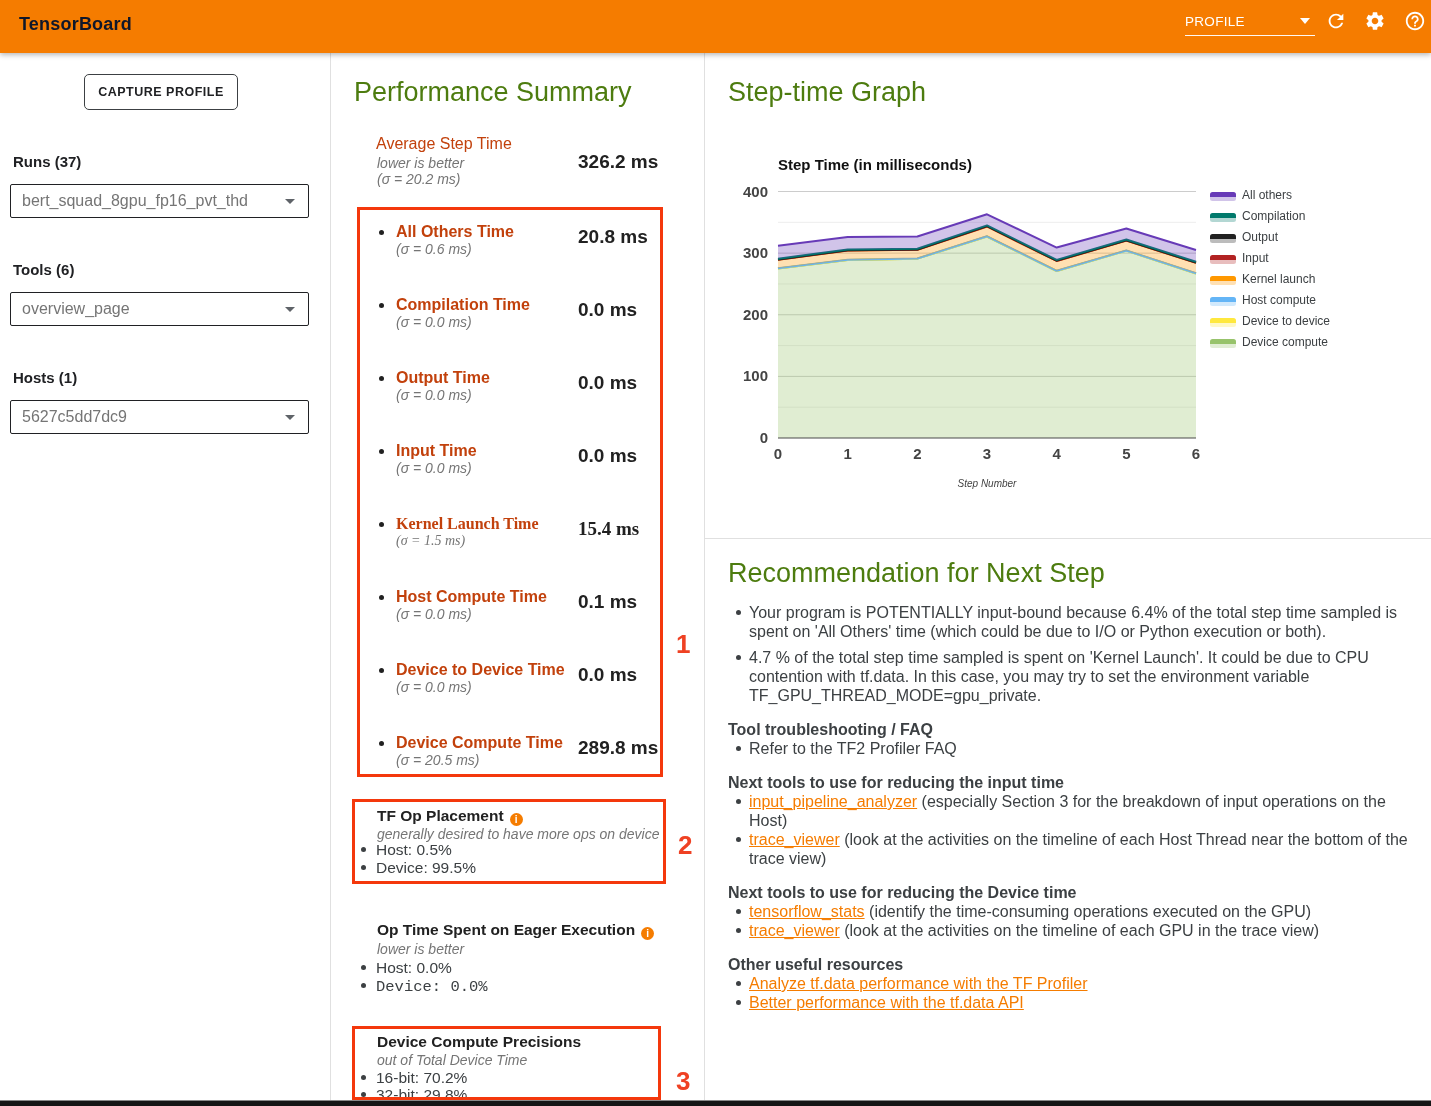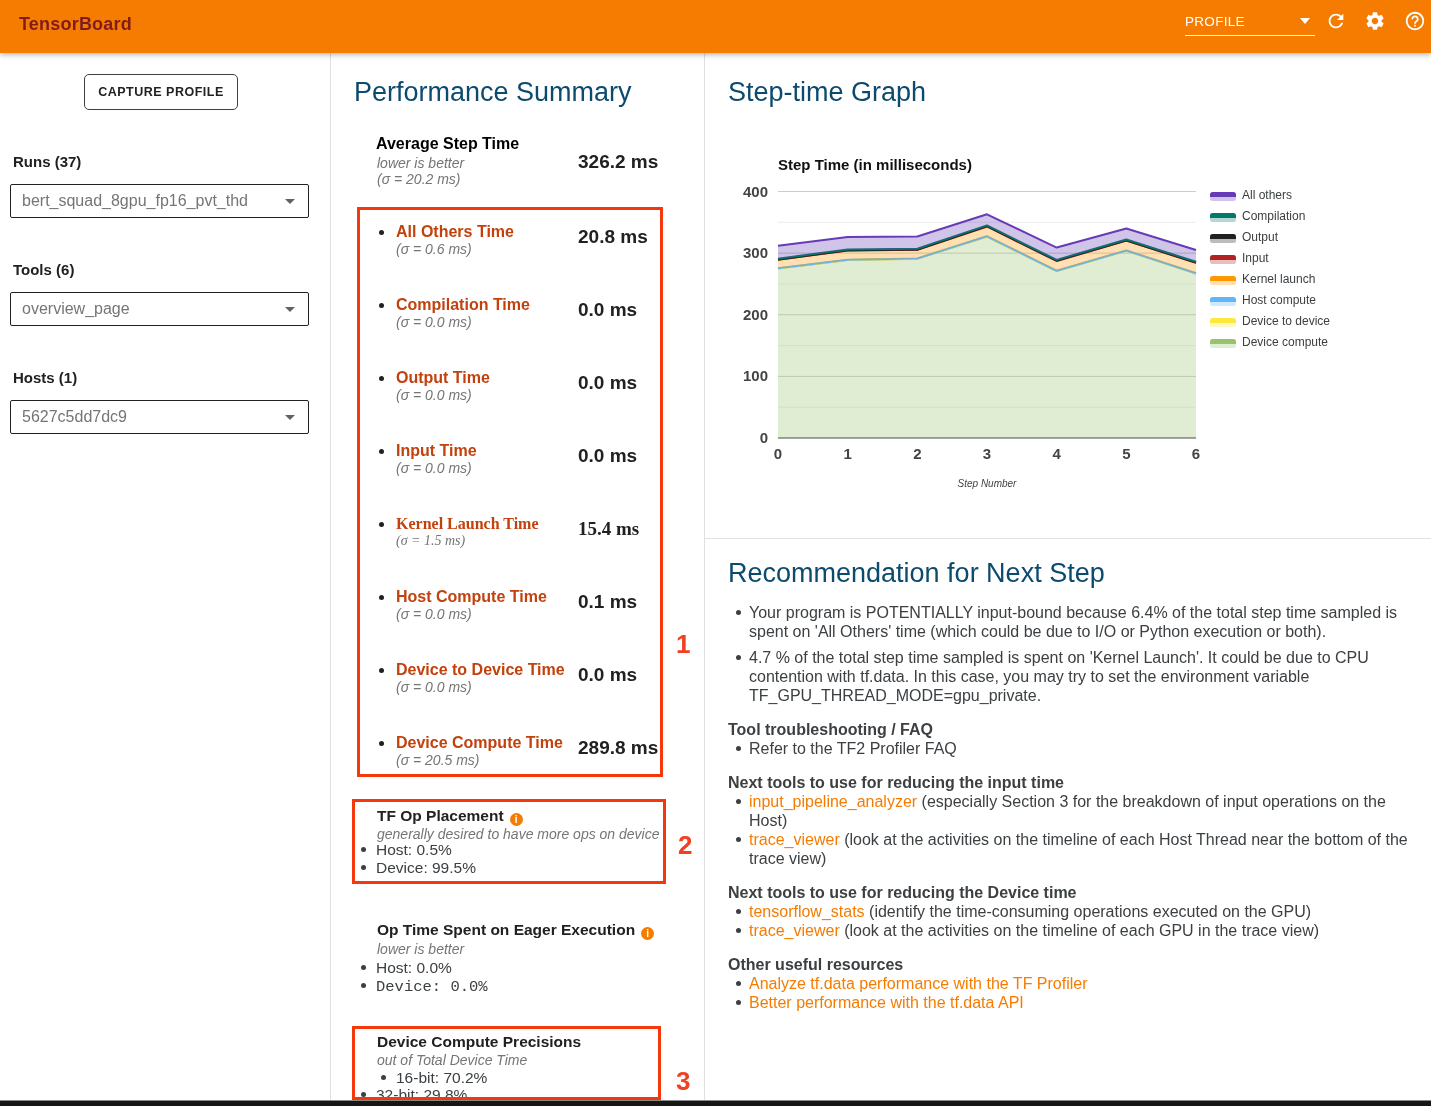--- a/index.html
+++ b/index.html
@@ -4,21 +4,21 @@
 <style>
   * { margin:0; padding:0; box-sizing:border-box; }
   html,body { background:#fff; }
   .page { position:relative; width:1431px; height:1106px; background:#ffffff; overflow:hidden;
           font-family:"Liberation Sans", sans-serif; color:#202124; }
 
   
   .appbar { position:absolute; left:0; top:0; width:1431px; height:53px; background:#f57c00;
             box-shadow:0 2px 5px rgba(0,0,0,0.28); z-index:30; }
   .app-title { position:absolute; left:19px; top:14px; font-size:18px; font-weight:700;
-               color:#7f1d1d; letter-spacing:0.2px; }
+               color:#0f172a; letter-spacing:0.2px; }
   .profile-select { position:absolute; left:1185px; top:10px; width:130px; height:27px; cursor:pointer; }
   .profile-select .sel-text { position:absolute; left:0; top:4px; font-size:13.5px; font-weight:400;
                color:#ffffff; letter-spacing:0.3px; }
   .profile-select .sel-arrow { position:absolute; right:5px; top:8px; width:0; height:0;
                border-left:5px solid transparent; border-right:5px solid transparent;
                border-top:6px solid #ffffff; }
   .profile-select .sel-underline { position:absolute; left:0; right:0; bottom:1px; height:1.4px;
                background:rgba(255,255,255,0.95); }
   .bar-icon { position:absolute; top:10px; width:22px; height:22px; cursor:pointer; }
   .bar-icon svg { width:22px; height:22px; fill:#ffffff; }
@@ -47,23 +47,23 @@
               border-radius:2px; background:#fff; cursor:pointer; }
   #runs-dd  { top:184px;padding-left:24px; }
   #tools-dd { top:292px; }
   #hosts-dd { top:400px; }
   .dropdown .dd-value { position:absolute; left:11px; top:0; line-height:31px; font-size:16px; color:#757575; }
   .dropdown .dd-arrow { position:absolute; right:13px; top:14px; width:0; height:0;
               border-left:5px solid transparent; border-right:5px solid transparent;
               border-top:5px solid #5f6368; }
 
   
-  .sec-title { position:absolute; font-size:27px; font-weight:400; color:#0c4a6e; letter-spacing:0;text-align:right; }
+  .sec-title { position:absolute; font-size:27px; font-weight:400; color:#4d7c0f; letter-spacing:0;text-align:right; }
   #perf-title { left:354px; top:77px; }
-  .avg-label { position:absolute; left:376px; top:135px; font-size:16px; font-weight:700; color:#000000; }
+  .avg-label { position:absolute; left:376px; top:135px; font-size:16px; font-weight:400; color:#c2410c; }
   .note { position:absolute; font-size:14px; font-style:italic; color:#757575; }
   #avg-note  { left:377px; top:155px; }
   #avg-sigma { left:377px; top:171px; }
   .big-val { position:absolute; font-size:19px; font-weight:700; color:#212121; }
   #avg-value { left:578px; top:151px; }
 
   .redbox { position:absolute; border:3px solid #f4380c; background:transparent; z-index:5; }
   #redbox-1 { left:357px; top:207px; width:306px; height:570px; }
   #redbox-2 { left:352px; top:799px; width:314px; height:85px; }
   #redbox-3 { left:352px; top:1026px; width:309px; height:74px; }
@@ -90,21 +90,21 @@
   #opp-title { left:377px; top:807px; }
   #opp-note  { left:377px; top:826px; }
   #opp-li0   { left:361px; top:841px; }
   #opp-li1   { left:361px; top:859px; }
   #eager-title { left:377px; top:921px; }
   #eager-note  { left:377px; top:941px; }
   #eager-li0   { left:361px; top:959px; }
   #eager-li1   { left:361px; top:978px;font-family:Liberation Mono, monospace; }
   #prec-title { left:377px; top:1033px; }
   #prec-note  { left:377px; top:1052px; }
-  #prec-li0   { left:381px; top:1069px;text-align:center; }
+  #prec-li0   { left:361px; top:1069px;text-align:center; }
   #prec-li1   { left:361px; top:1086px; }
 
   
   #graph-title { left:728px; top:77px; }
   #chart-box { position:absolute; left:705px; top:54px; width:726px; height:470px; }
   #chart-svg { position:absolute; left:0; top:0; }
   .axis-title { position:absolute; left:73px; top:102px; font-size:15px; font-weight:700; color:#111; }
   .ytick { position:absolute; width:46px; text-align:right; font-size:15px; font-weight:700; color:#444; }
   .xtick { position:absolute; width:30px; text-align:center; font-size:15px; font-weight:700; color:#444; }
   .xaxis-title { position:absolute; left:182px; top:424px; width:200px; text-align:center;
@@ -115,21 +115,21 @@
   #legend .lg-label { position:absolute; left:32px; top:2px; font-size:12px; color:#3c4043; white-space:nowrap; }
 
   
   #rec-title { left:728px; top:558px; }
   #rec-body { position:absolute; left:728px; top:603px; width:682px; font-size:16px;
               line-height:19px; color:#3c4043; }
   .rec-li { position:relative; padding-left:21px; margin-bottom:7px; }
   .rec-li .dot { position:absolute; left:8px; top:7px; width:5px; height:5px; border-radius:50%; background:#3c4043; }
   .rec-head { font-weight:700; margin-top:15px; color:#3c4043; }
   .rec-sec .rec-li { margin-bottom:0; }
-  a.lnk { color:#f57c00; cursor:pointer; }
+  a.lnk { color:#f57c00; text-decoration:underline; cursor:pointer; }
 </style>
 </head>
 <body>
 
 <div class="page">
 
   <div class="appbar">
     <div class="app-title">TensorBoard</div>
     <div class="profile-select">
       <span class="sel-text">PROFILE</span>

